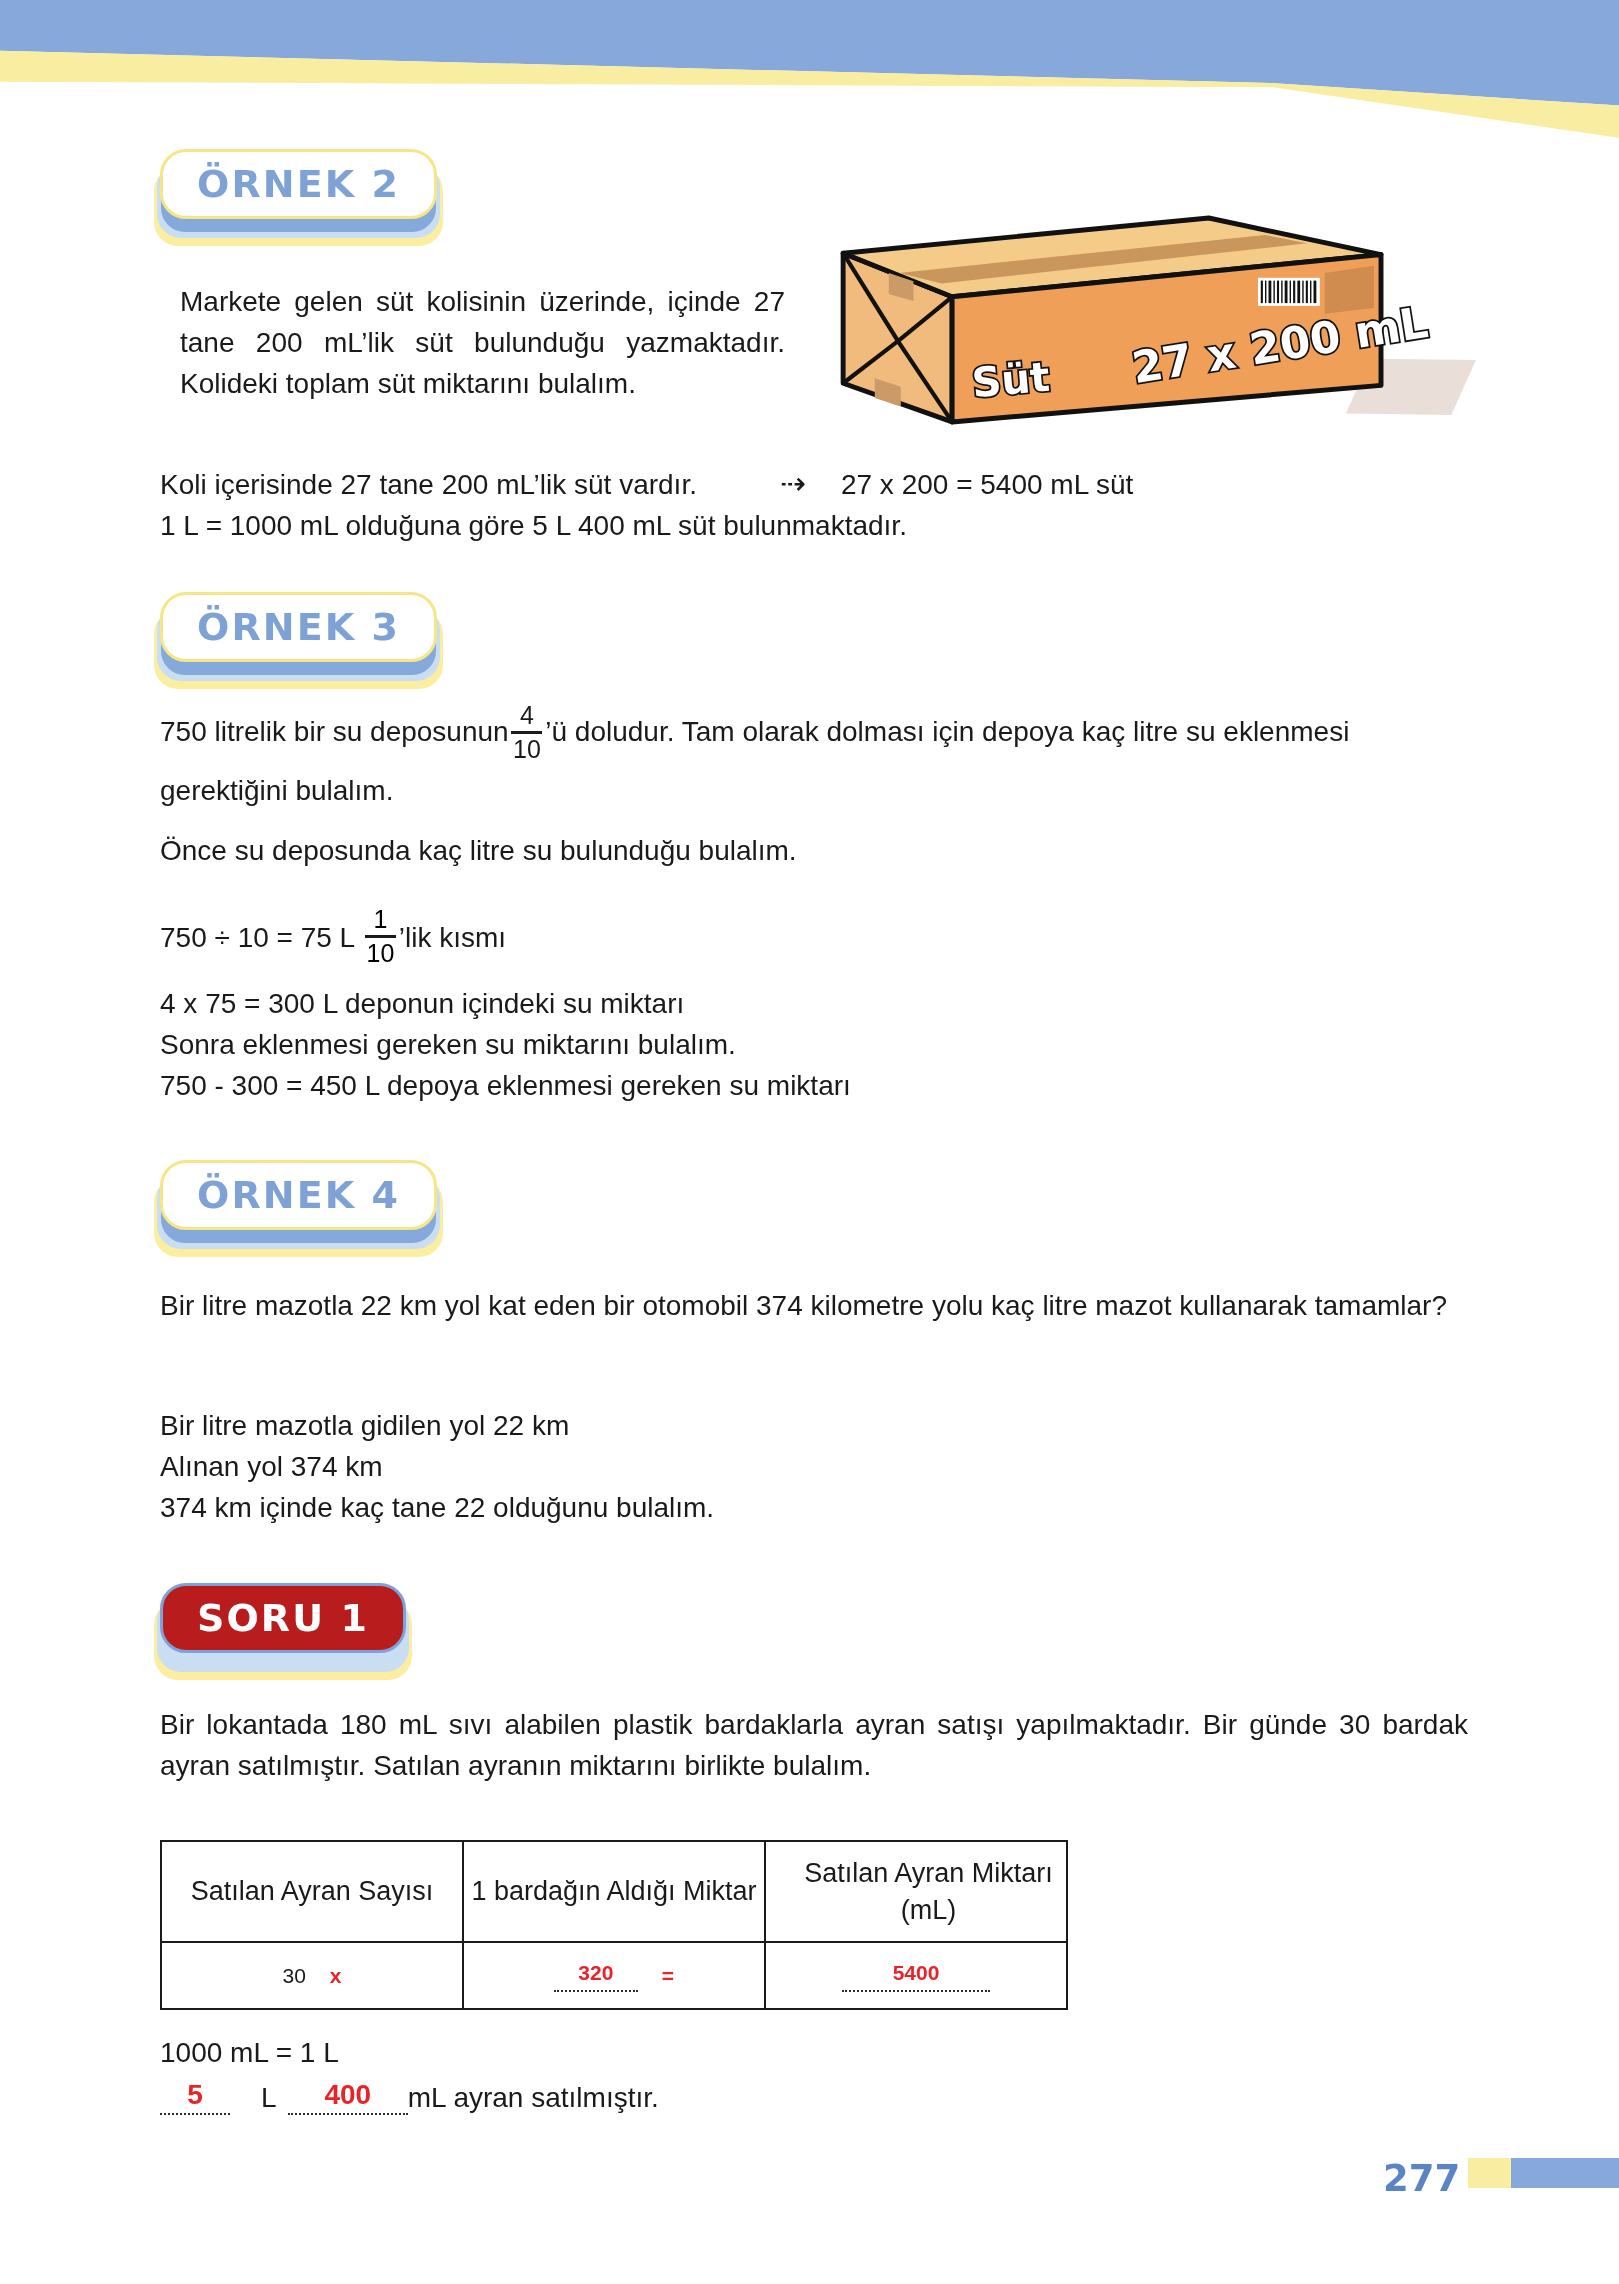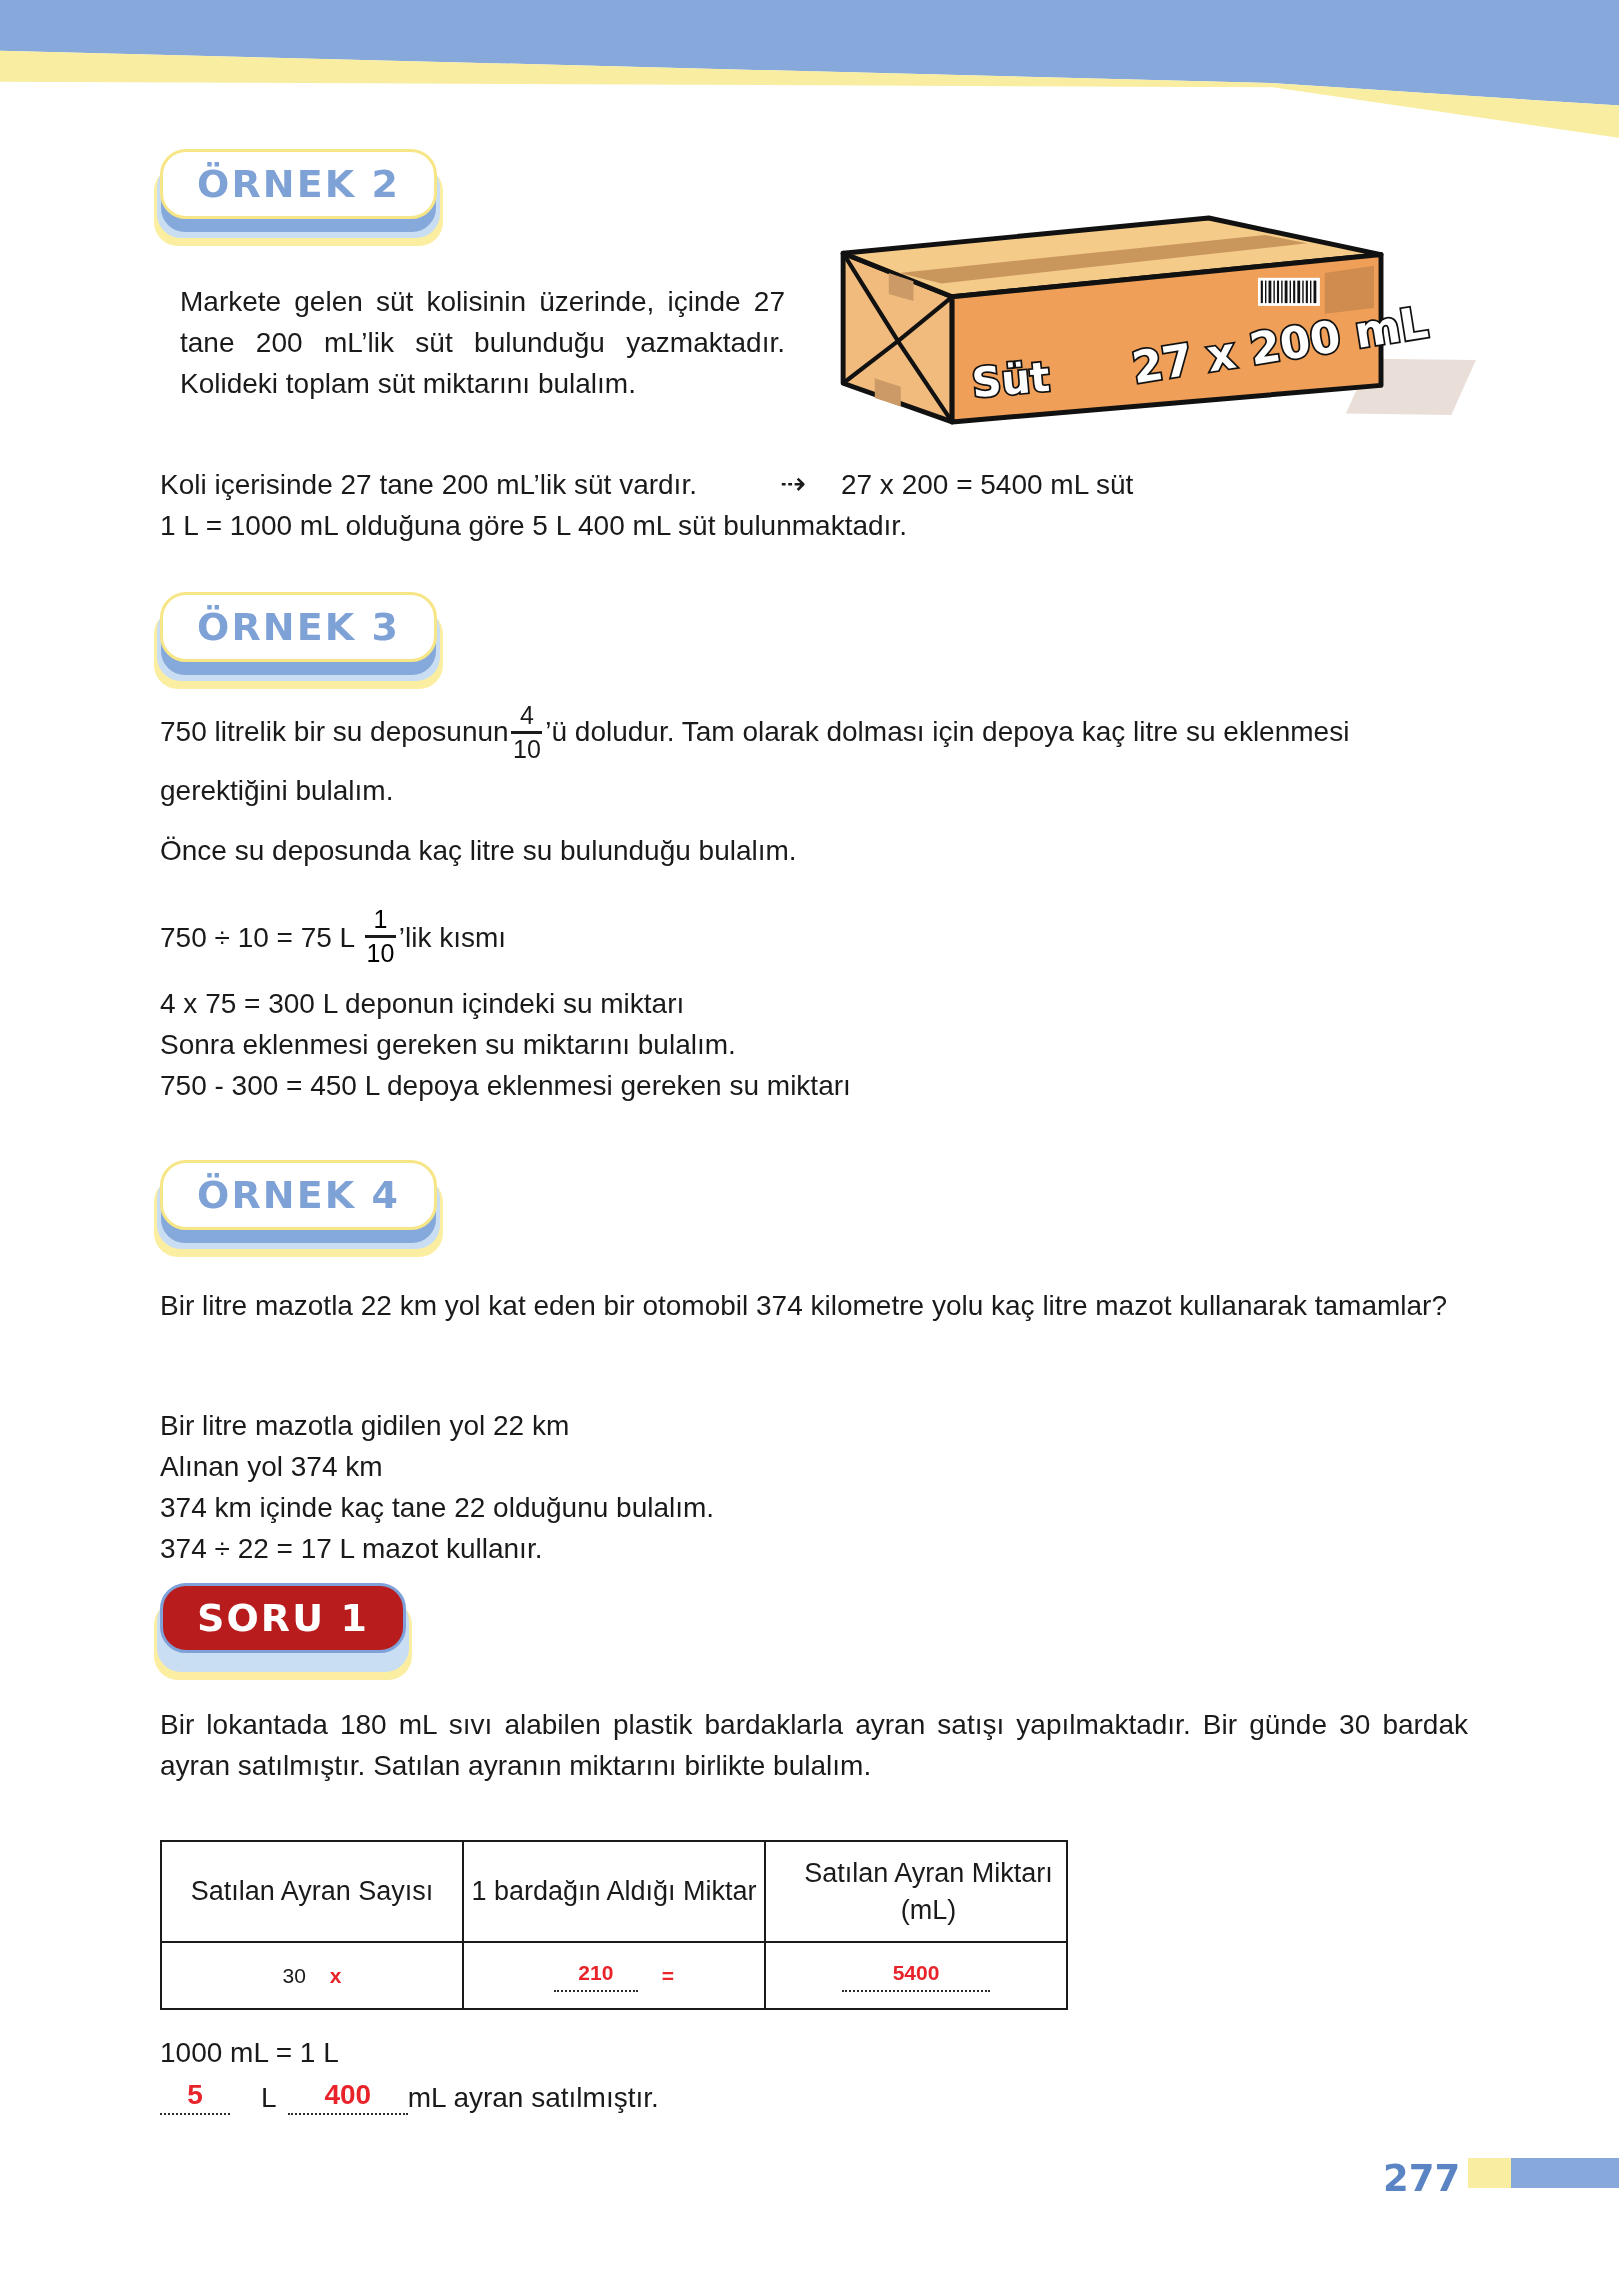--- a/index.html
+++ b/index.html
@@ -304,21 +304,20 @@
         <span class="badge-label">ÖRNEK 4</span>
       </div>
     </div>
 
     <div class="para" style="position:absolute; left:0; top:1285px; width:1308px;">Bir litre mazotla 22 km yol kat eden bir otomobil 374 kilometre yolu kaç litre mazot kullanarak tamamlar?</div>
 
     <div style="position:absolute; left:0; top:1405px;">
       <div class="line">Bir litre mazotla gidilen yol 22 km</div>
       <div class="line">Alınan yol 374 km</div>
       <div class="line">374 km içinde kaç tane 22 olduğunu bulalım.</div>
-      <div class="line">374 ÷ 22 = 17 L mazot kullanır.</div>
     </div>
 
     <div style="position:absolute; left:0; top:1583px;" class="badge-wrap">
       <div class="badge-layer badge-yellow"></div>
       <div class="badge-layer badge-lightblue"></div>
       <div class="badge-face filled">
         <span class="badge-label">SORU 1</span>
       </div>
     </div>
 
@@ -335,21 +334,21 @@
       <tbody>
         <tr>
           <td>
             <div class="cell-row">
               <span>30</span>
               <span class="ink">x</span>
             </div>
           </td>
           <td>
             <div class="cell-row">
-              <span class="blank"><span class="ink">210</span></span>
+              <span class="blank"><span class="ink">320</span></span>
               <span class="ink">=</span>
             </div>
           </td>
           <td>
             <div class="cell-row">
               <span class="blank" style="min-width:148px;"><span class="ink">5400</span></span>
             </div>
           </td>
         </tr>
       </tbody>

